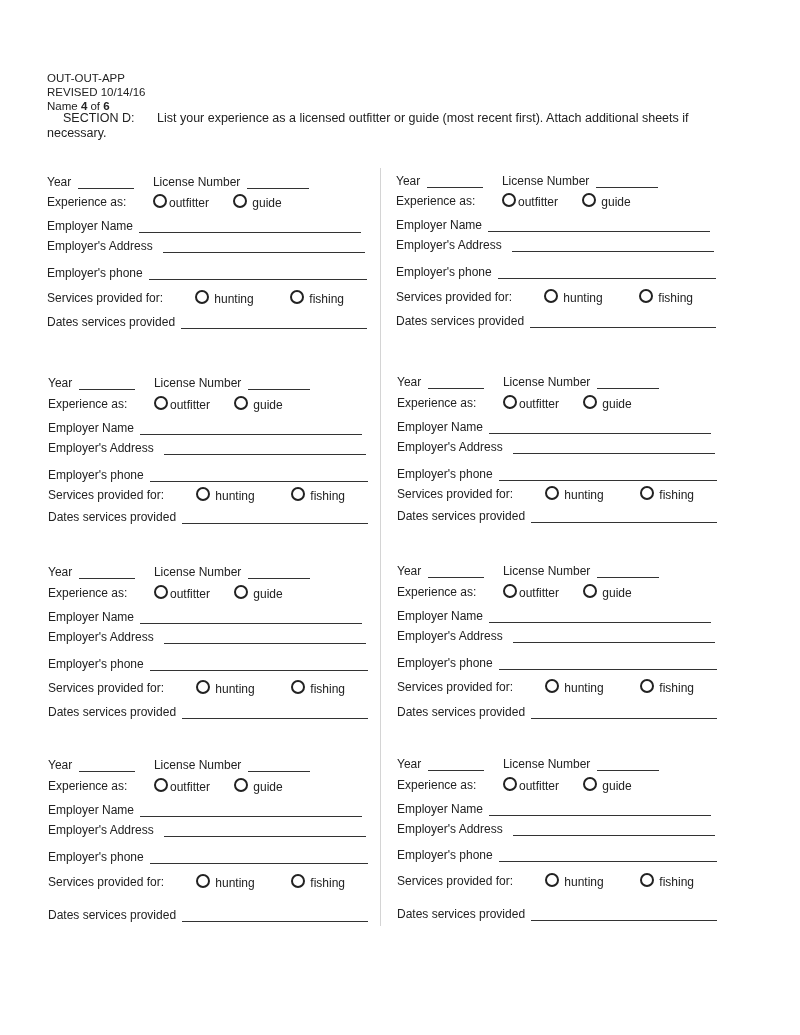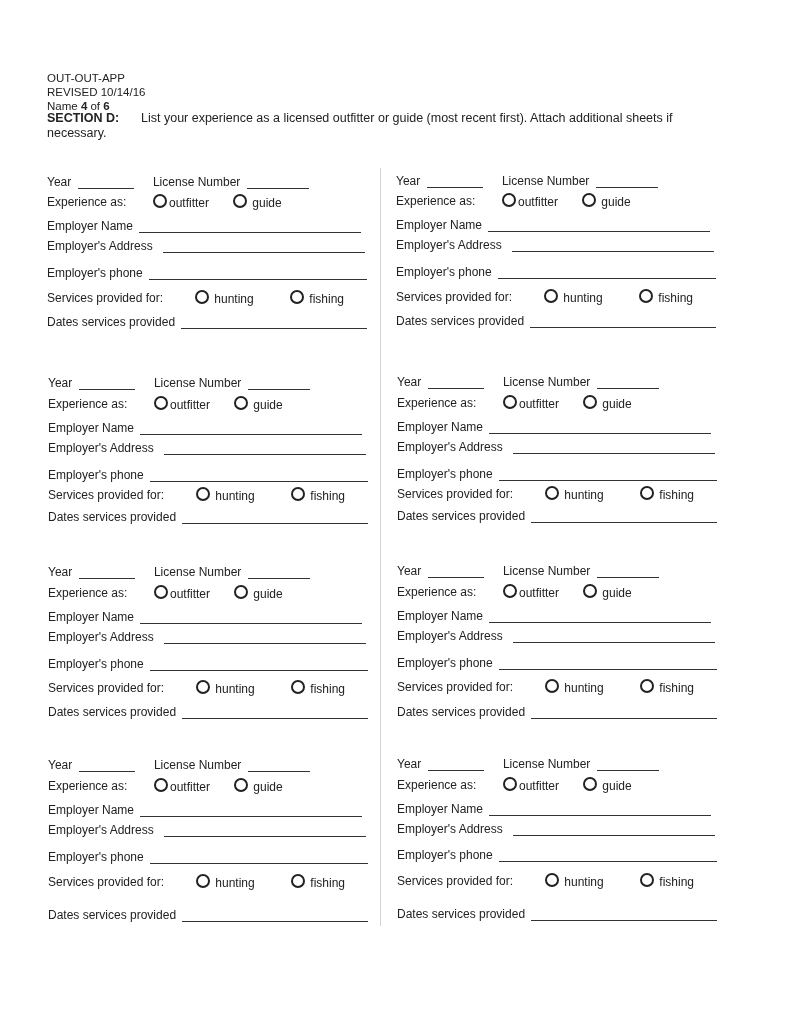--- a/index.html
+++ b/index.html
@@ -29,23 +29,24 @@
     .section {
       position: absolute;
       left: 47px;
       top: 111px;
       width: 680px;
       font-size: 12.5px;
       line-height: 15px;
       color: #222;
     }
     .section .sec-label {
-      font-weight: bold;
+      font-weight: normal;
       display: inline-block;
       width: 94px;
+      margin-left: 16px;
     }
     .divider {
       position: absolute;
       left: 380px;
       top: 168px;
       width: 1px;
       height: 758px;
       background: #d4d4d4;
     }
     .block {

